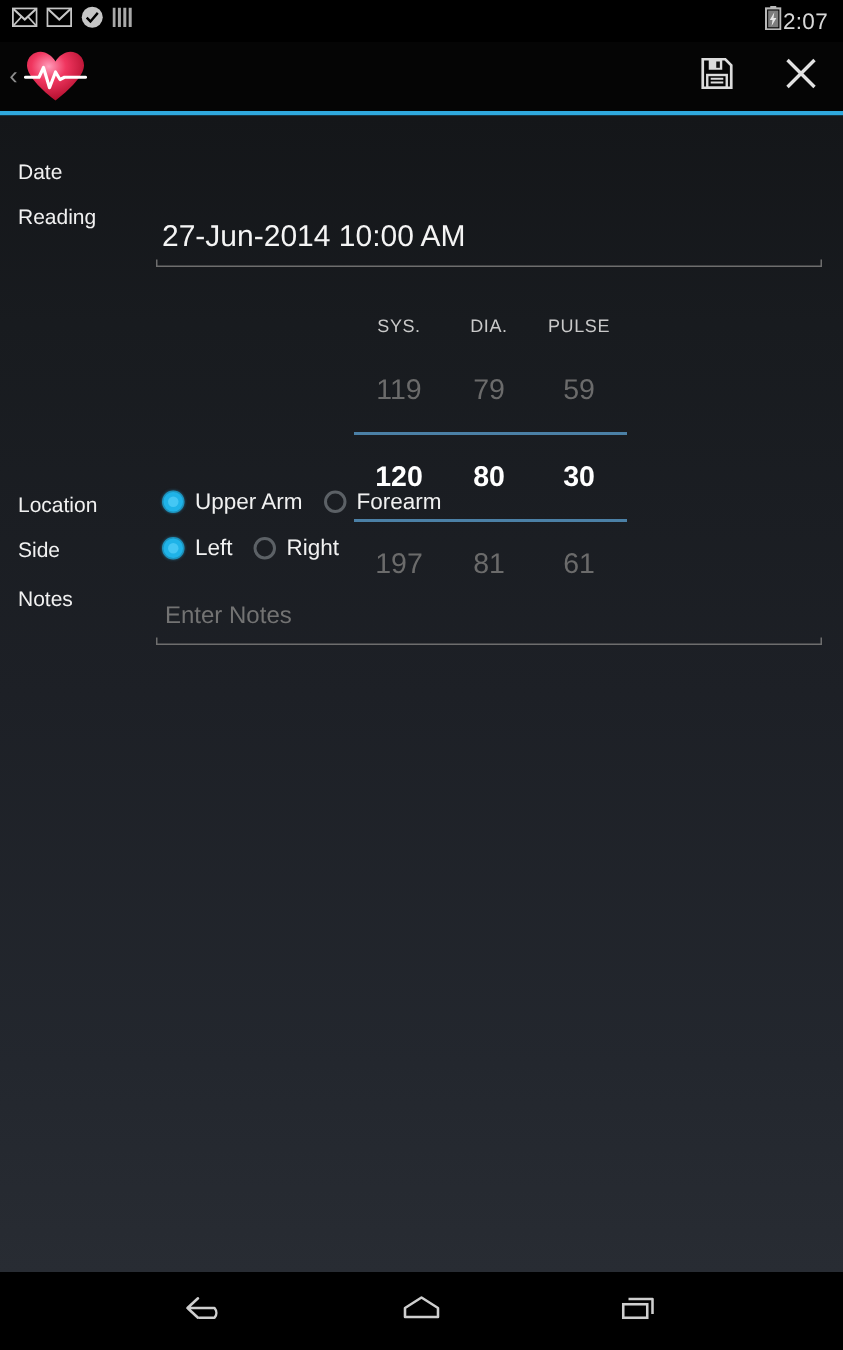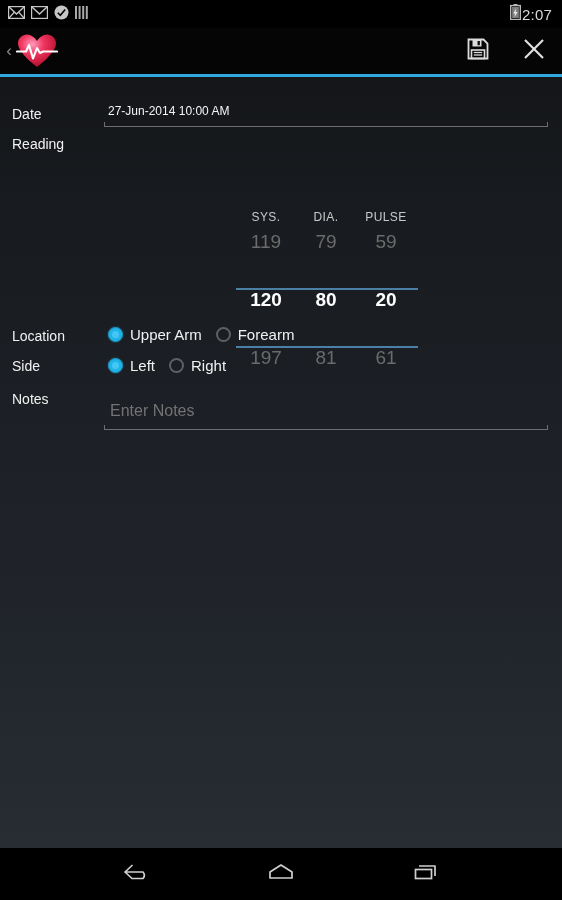--- a/index.html
+++ b/index.html
@@ -113,25 +113,26 @@
 
   
   .date-field {
     position: absolute;
     left: 104px;
     top: 28px;
     width: 444px;
   }
   .date-value {
     color: #f4f4f4;
-    font-size: 12px;
+    font-size: 20px;
     line-height: 1;
     padding-left: 4px;
     padding-bottom: 9px;
     white-space: nowrap;
+    margin-top: 43px;
   }
   .underline {
     position: relative;
     height: 1px;
     background: #6e6e6e;
   }
   .underline::before,
   .underline::after {
     content: "";
     position: absolute;
@@ -160,20 +161,21 @@
   .pickers {
     position: absolute;
     top: 155px;
     left: 236px;
     width: 182px;
     height: 160px;
   }
   .picker-row {
     display: flex;
     height: 56px;
+    align-items: center;
   }
   .picker-row .cell {
     width: 60px;
     text-align: center;
     line-height: 1;
   }
   .picker-row.dim .cell {
     color: #6b6b6b;
     font-size: 19px;
   }
@@ -374,21 +376,21 @@
     <div class="pickers">
       <div class="picker-row dim">
         <span class="cell">119</span>
         <span class="cell">79</span>
         <span class="cell">59</span>
       </div>
       <div class="sel-line"></div>
       <div class="picker-row sel">
         <span class="cell">120</span>
         <span class="cell">80</span>
-        <span class="cell">20</span>
+        <span class="cell">30</span>
       </div>
       <div class="sel-line"></div>
       <div class="picker-row dim">
         <span class="cell">197</span>
         <span class="cell">81</span>
         <span class="cell">61</span>
       </div>
     </div>
 
     <span class="label" style="top:252px;">Location</span>

